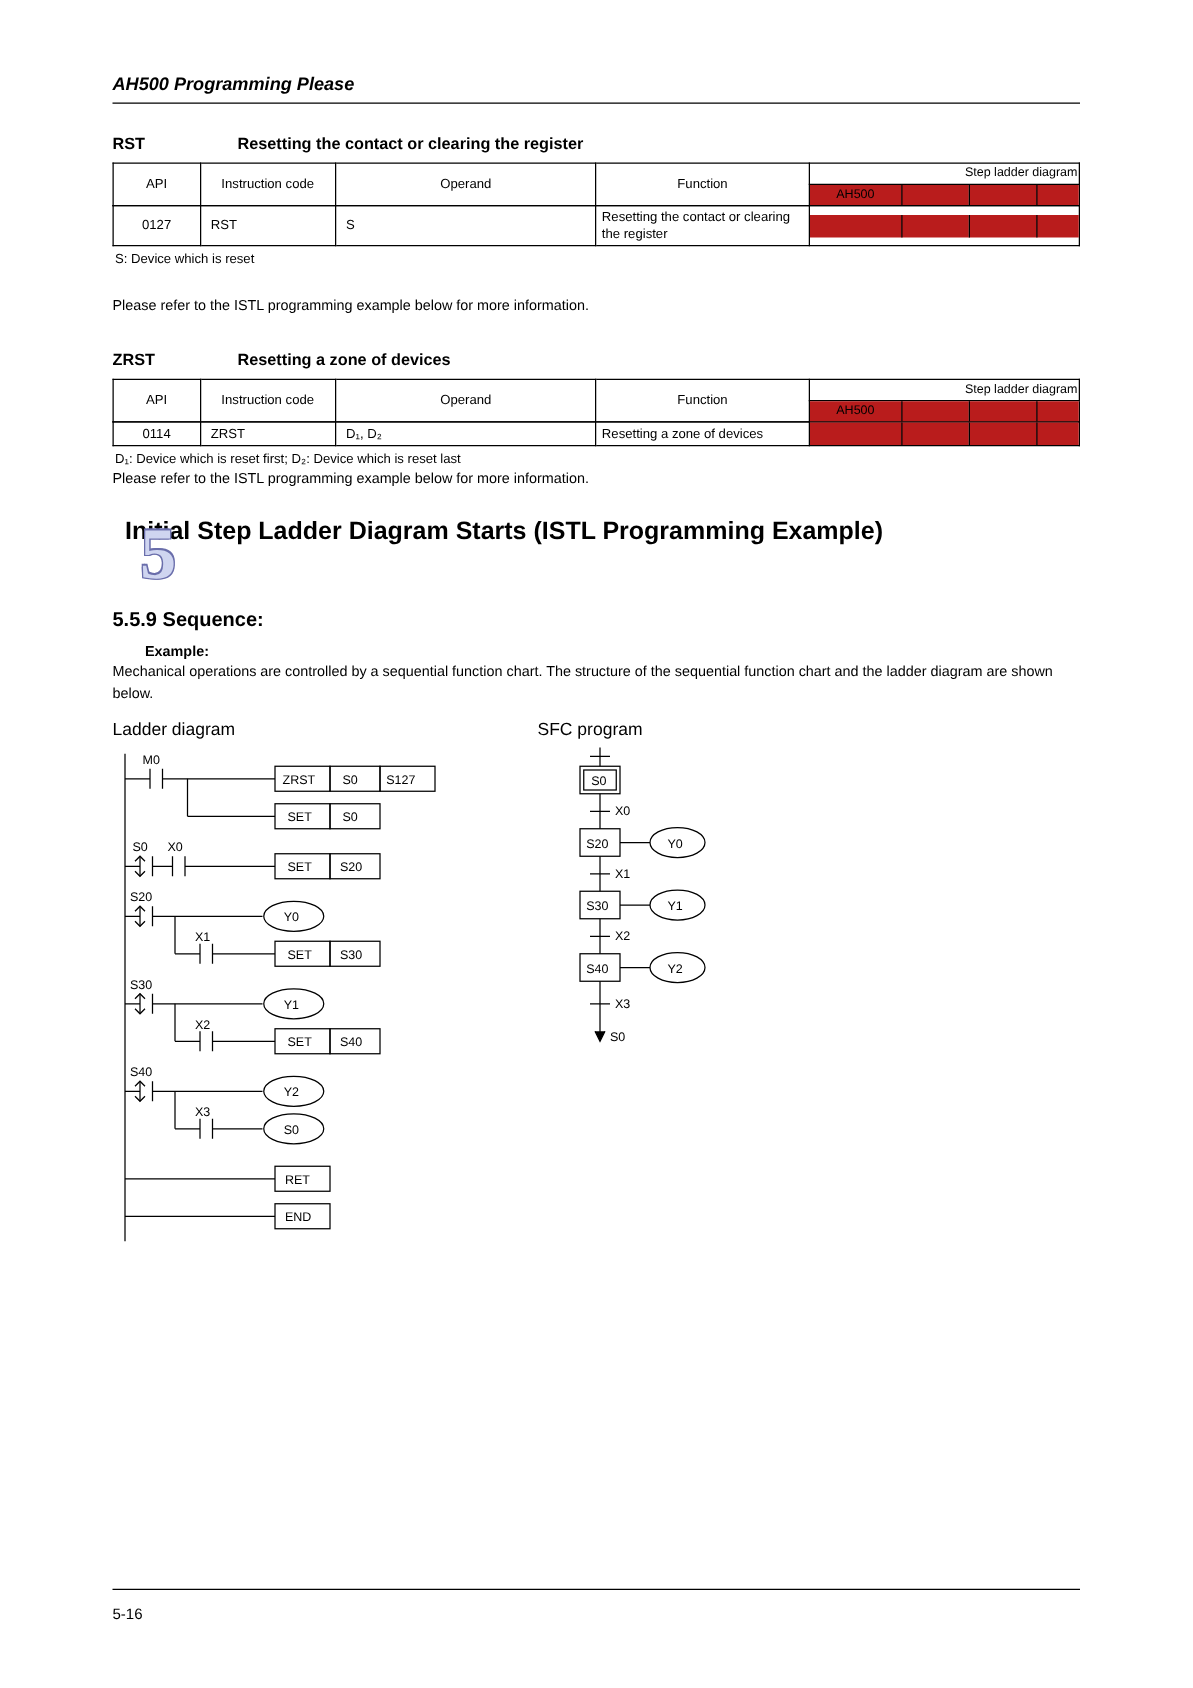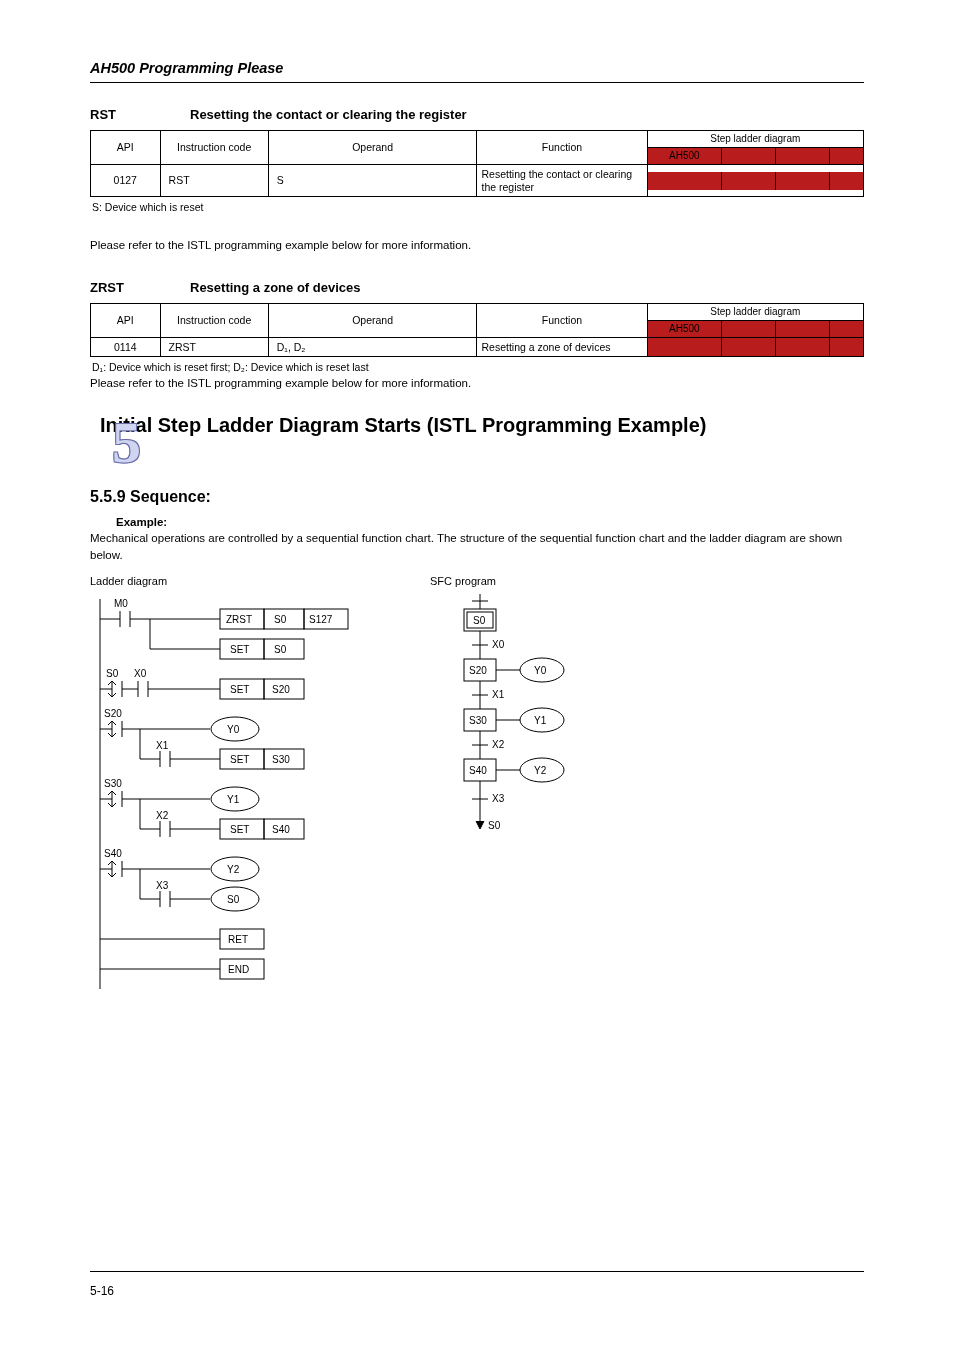--- a/index.html
+++ b/index.html
@@ -53,21 +53,21 @@
   }
   table.inst th, table.inst td {
     border: 1px solid #000;
     font-size: 10.5px;
     text-align: center;
     vertical-align: middle;
     padding: 3px 2px;
     line-height: 1.2;
   }
   table.inst th { font-weight: normal; }
-  .subtable { display: flex; flex-direction: column; height: 100%; }
+  .subtable { display: flex; flex-direction: column; height: 100%; align-items: flex-end; }
   .subtable-row { display: flex; border-top: 1px solid #000; }
   .subtable-row:first-child { border-top: none; }
   .subtable-cell {
     flex: 1;
     border-left: 1px solid #000;
     font-size: 10px;
     padding: 2px 1px;
   }
   .subtable-cell:first-child { border-left: none; }
   .shade { background: #b91c1c; }
@@ -100,21 +100,21 @@
     font-size: 11.5px;
     line-height: 1.45;
   }
   .example-label {
     font-size: 11.5px;
     font-weight: bold;
     margin: 10px 0 2px 0;
     padding-left: 26px;
   }
   .caption {
-    font-size: 11px;
+    font-size: 14px;
     margin: 6px 0 2px 0;
   }
   .figrow {
     display: flex;
     gap: 40px;
     margin-top: 6px;
   }
   svg { display: block; }
   .footer-hr {
     border: none;

